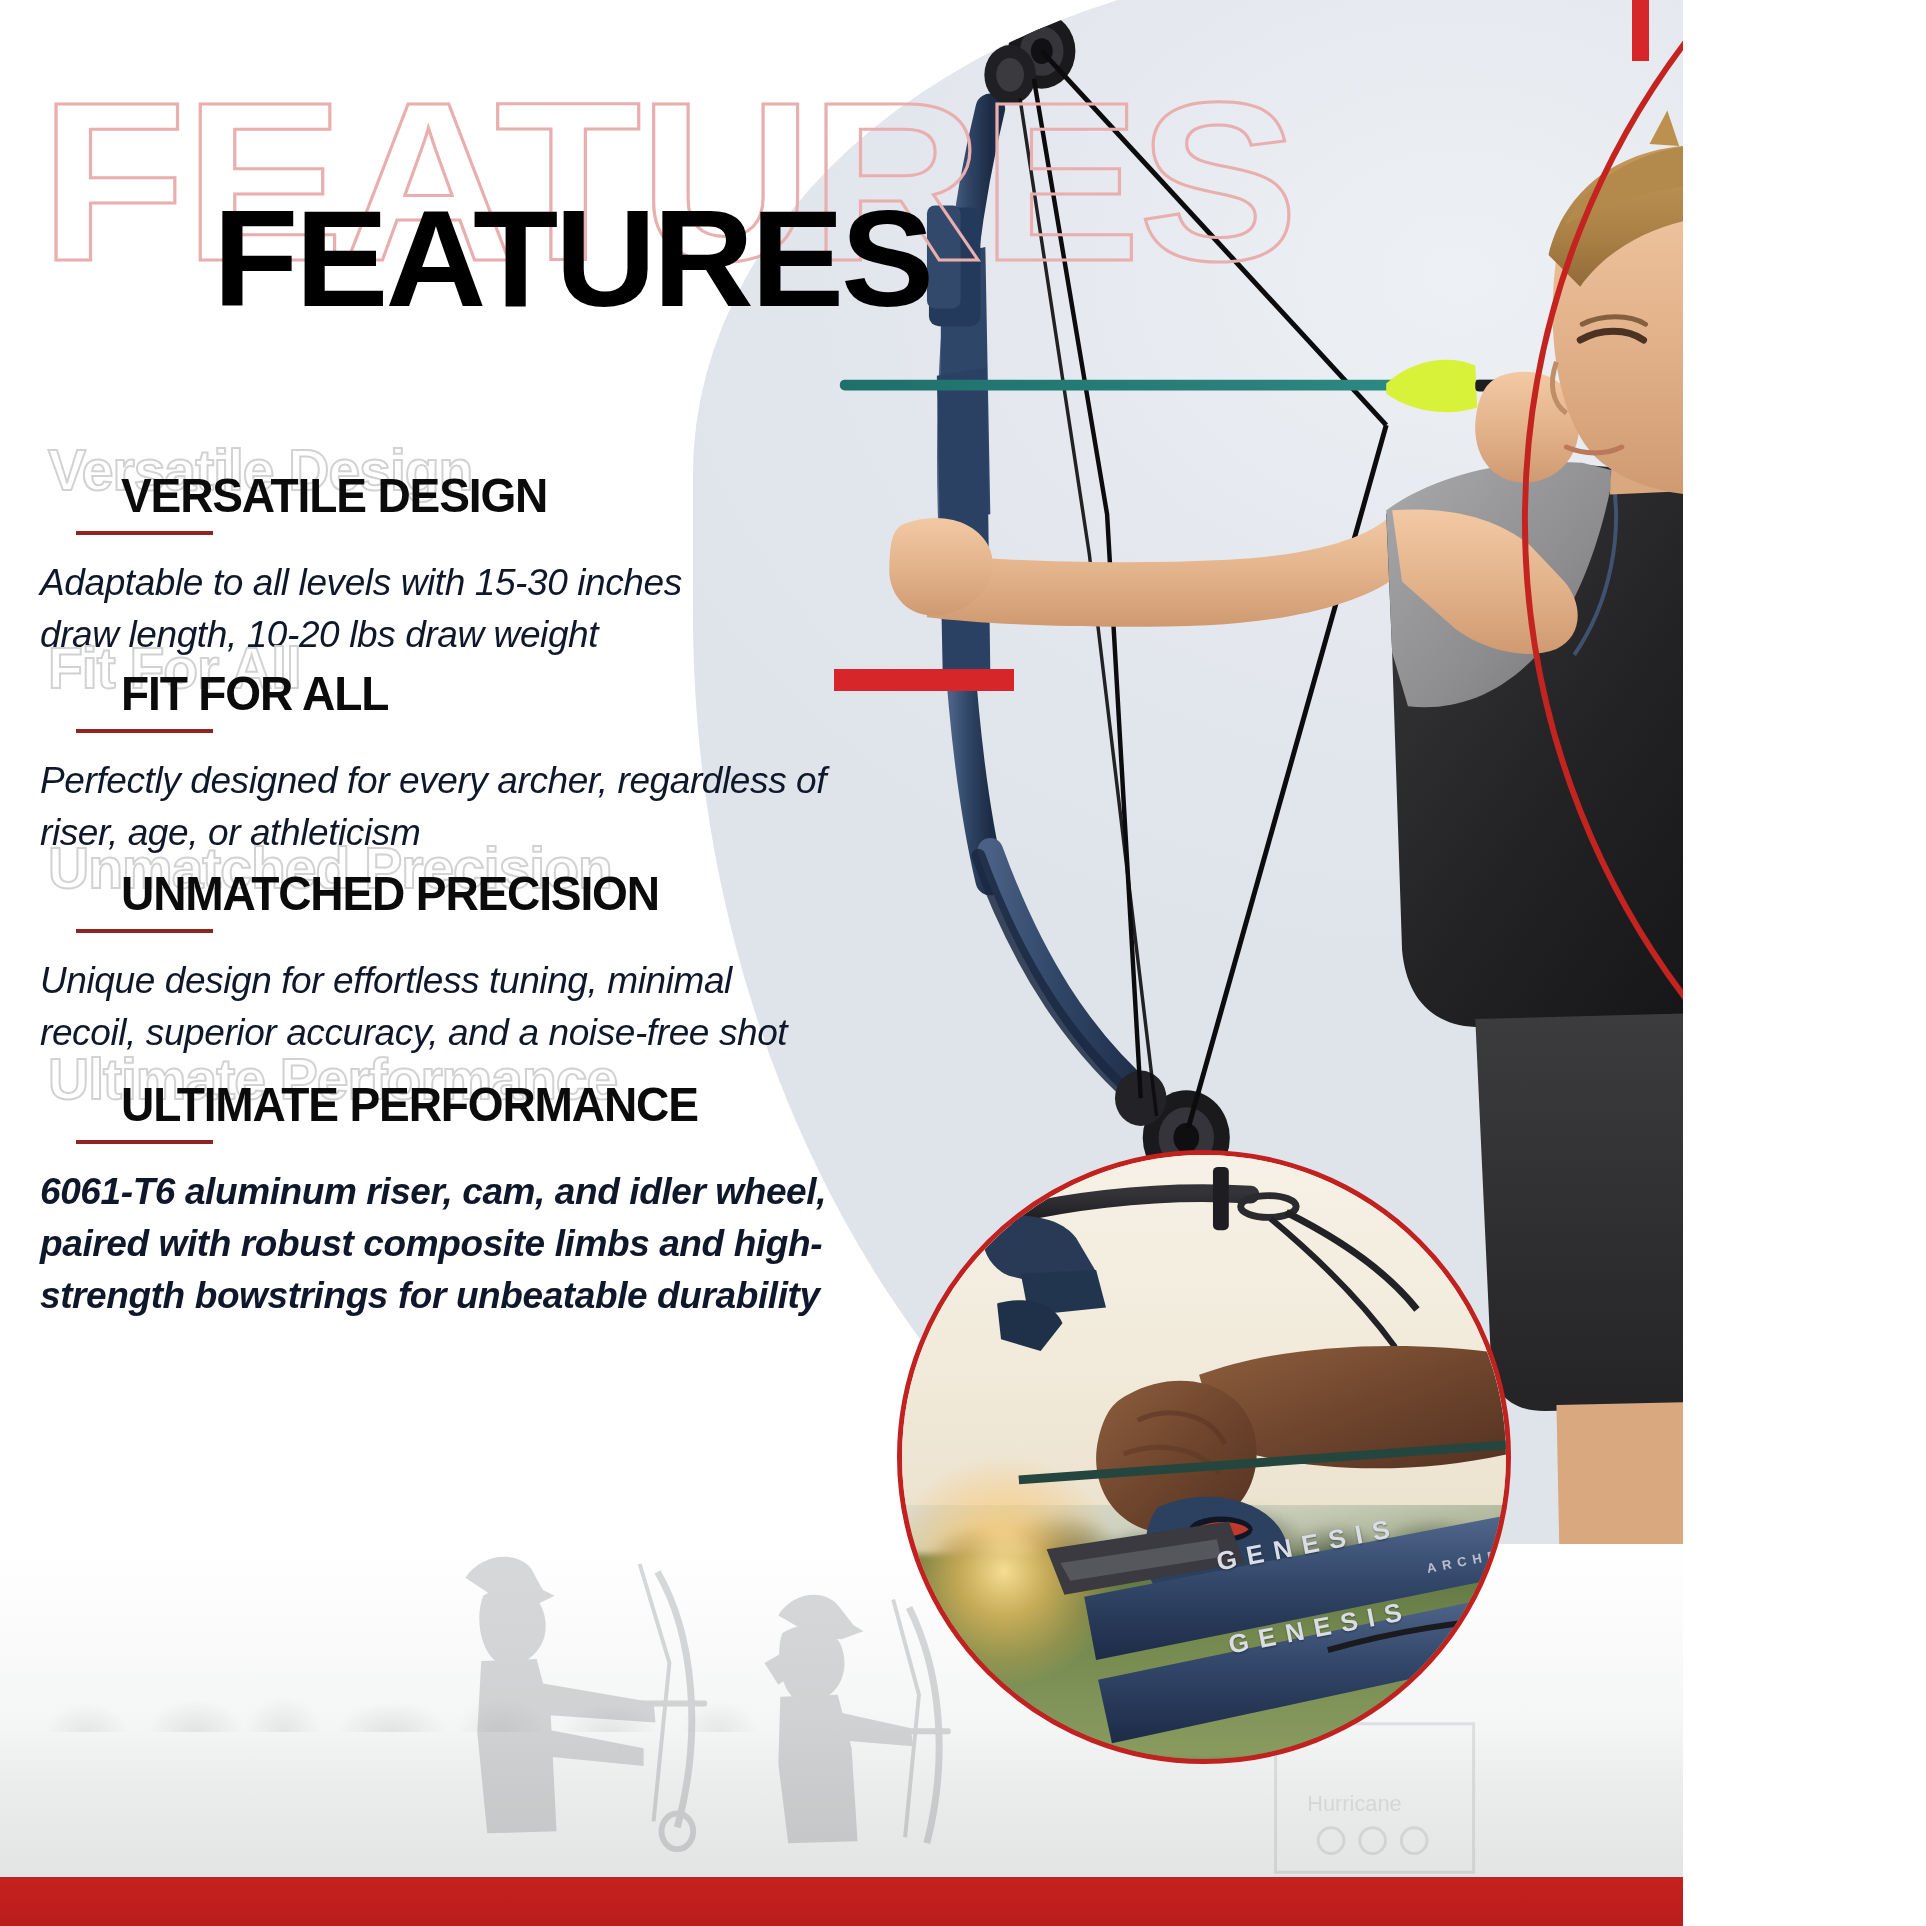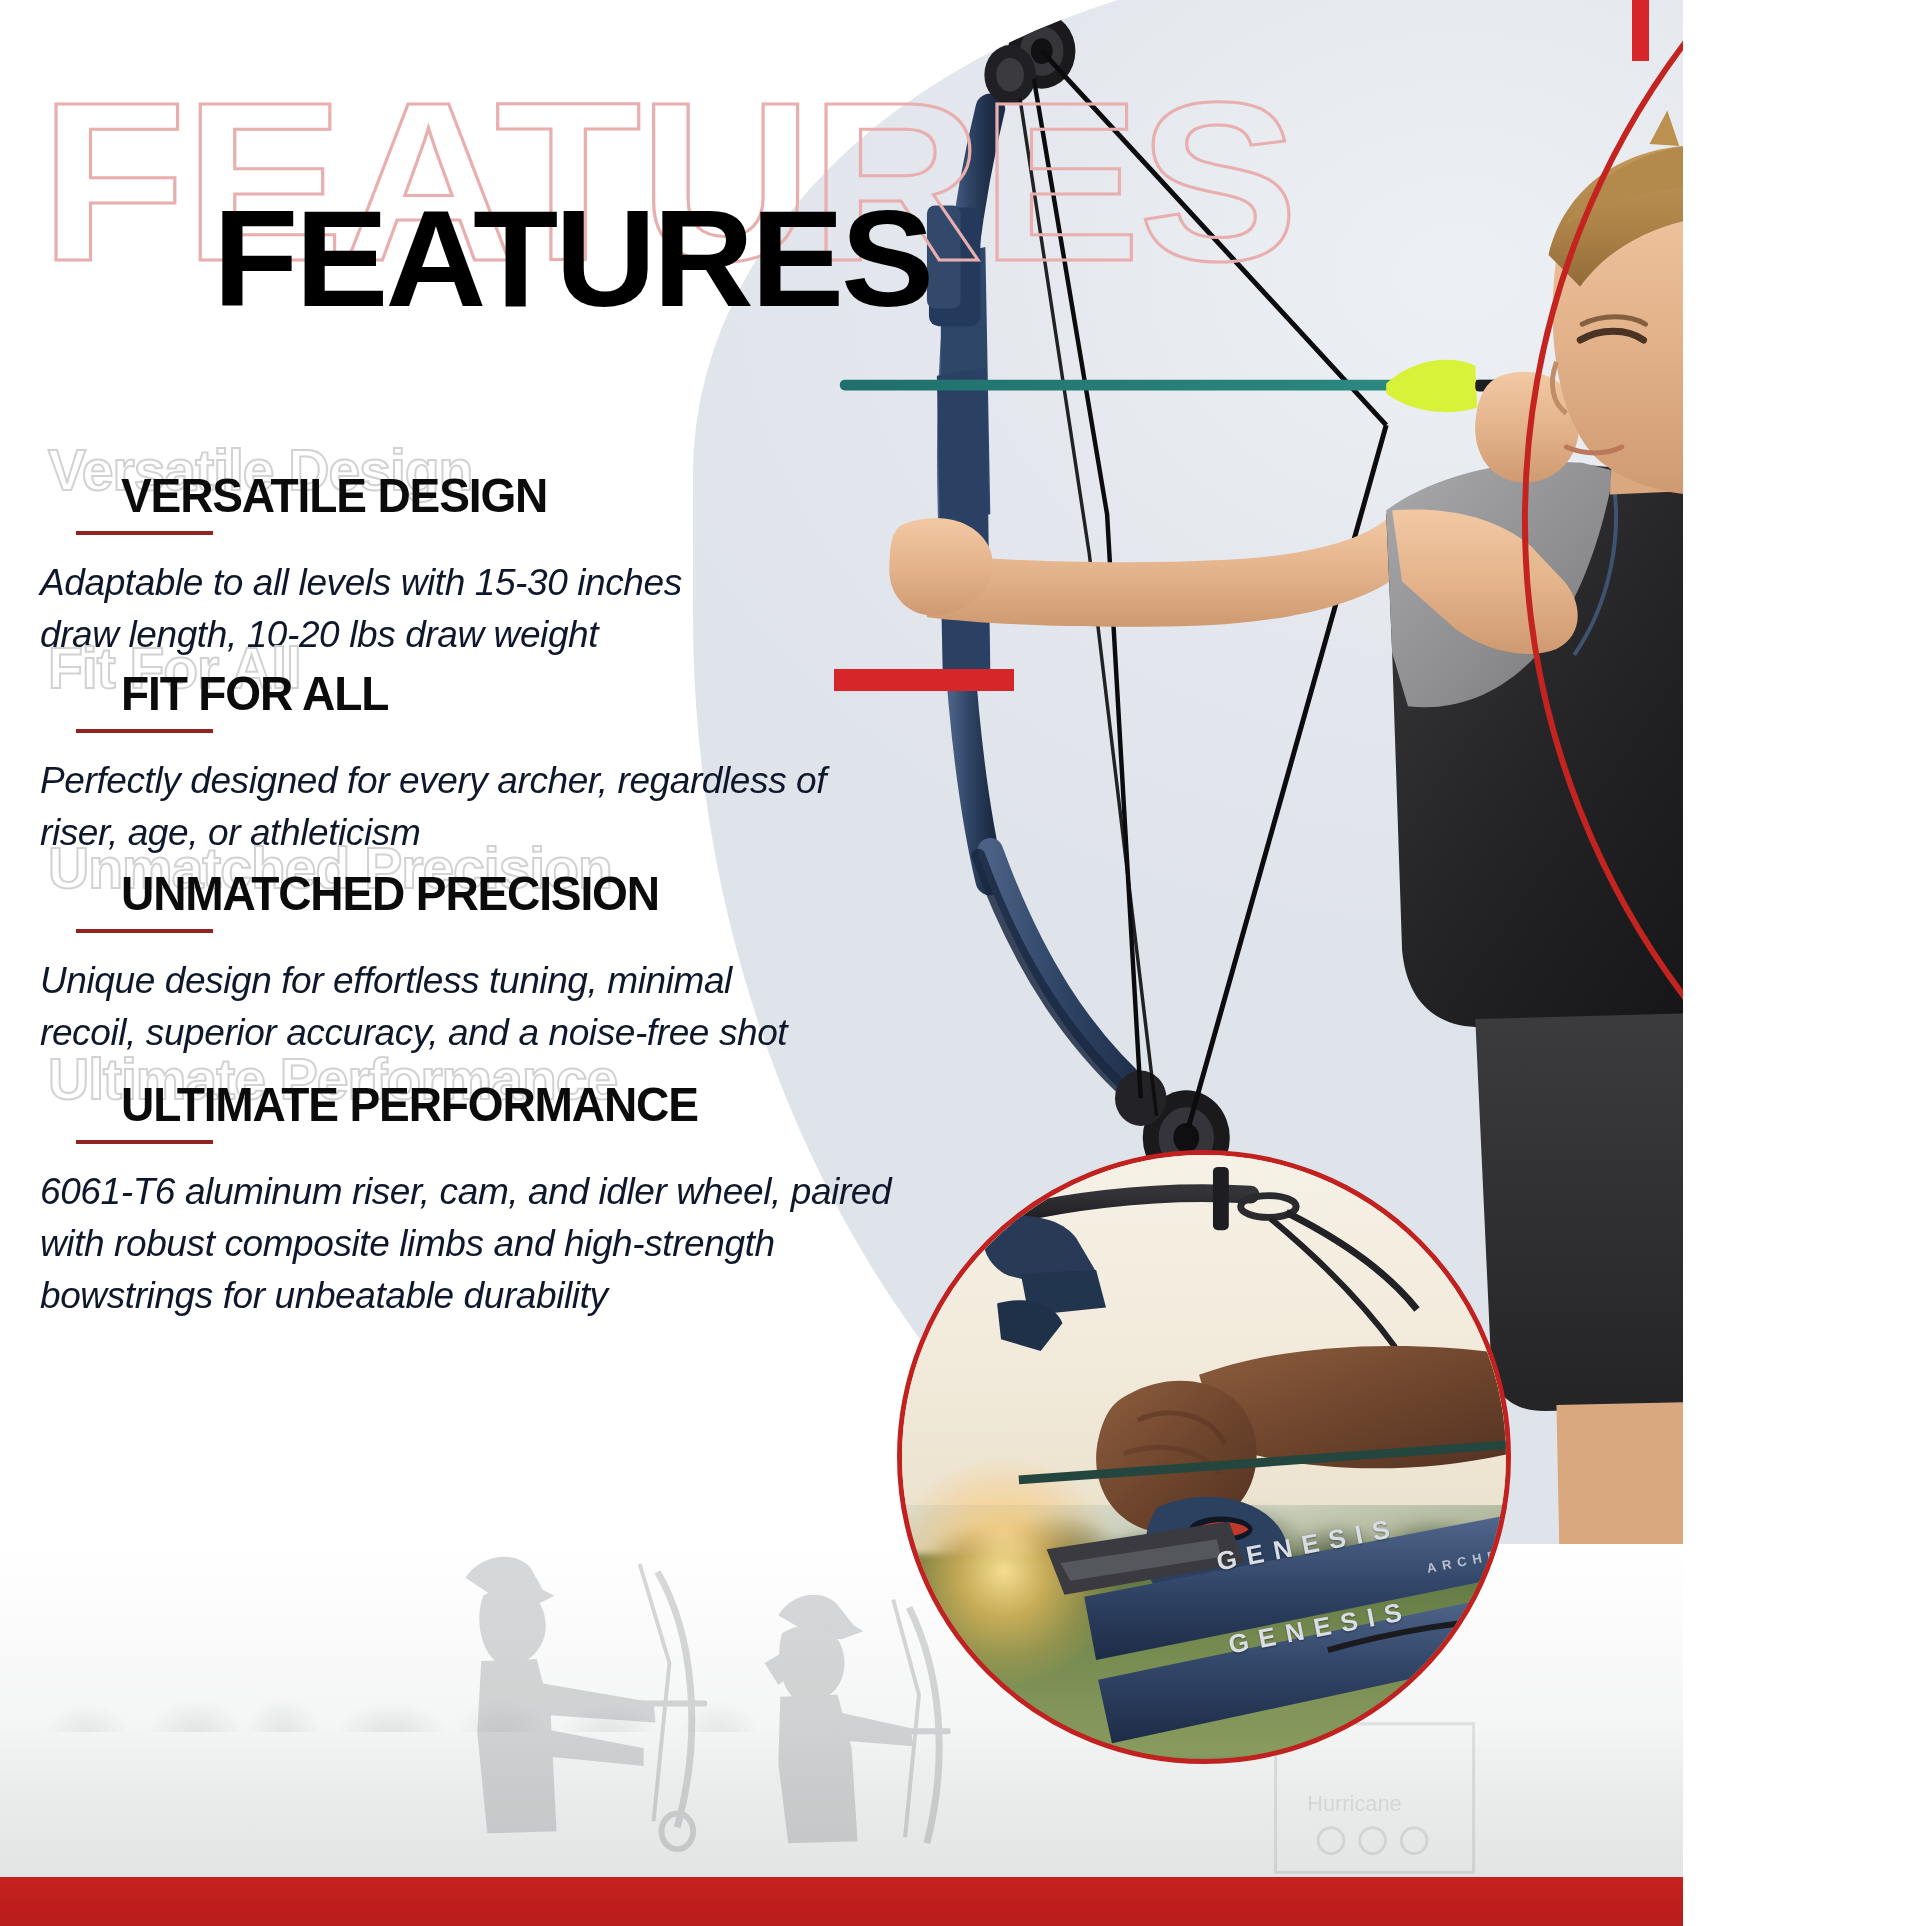--- a/index.html
+++ b/index.html
@@ -84,21 +84,21 @@
   }
   .f-body {
     position:absolute; left:0px; top:115px;
     font-size:37px; line-height:1.40;
     font-style:italic; font-weight:400;
     color:#0f172a; letter-spacing:-0.4px;
     width:990px;
   }
   .f-body.narrow { width:713px; }
   .f-body.mid    { width:792px; }
-  .f-body.wide   { width:871px; }
+  .f-body.wide   { width:871px;font-weight:bold; }
 
   
   .red-dash {
     position:absolute; left:834px; top:669px;
     width:180px; height:22px; background:#d6262a;
   }
   .red-tick {
     position:absolute; left:1632px; top:0px;
     width:17px; height:61px; background:#d6262a;
   }

